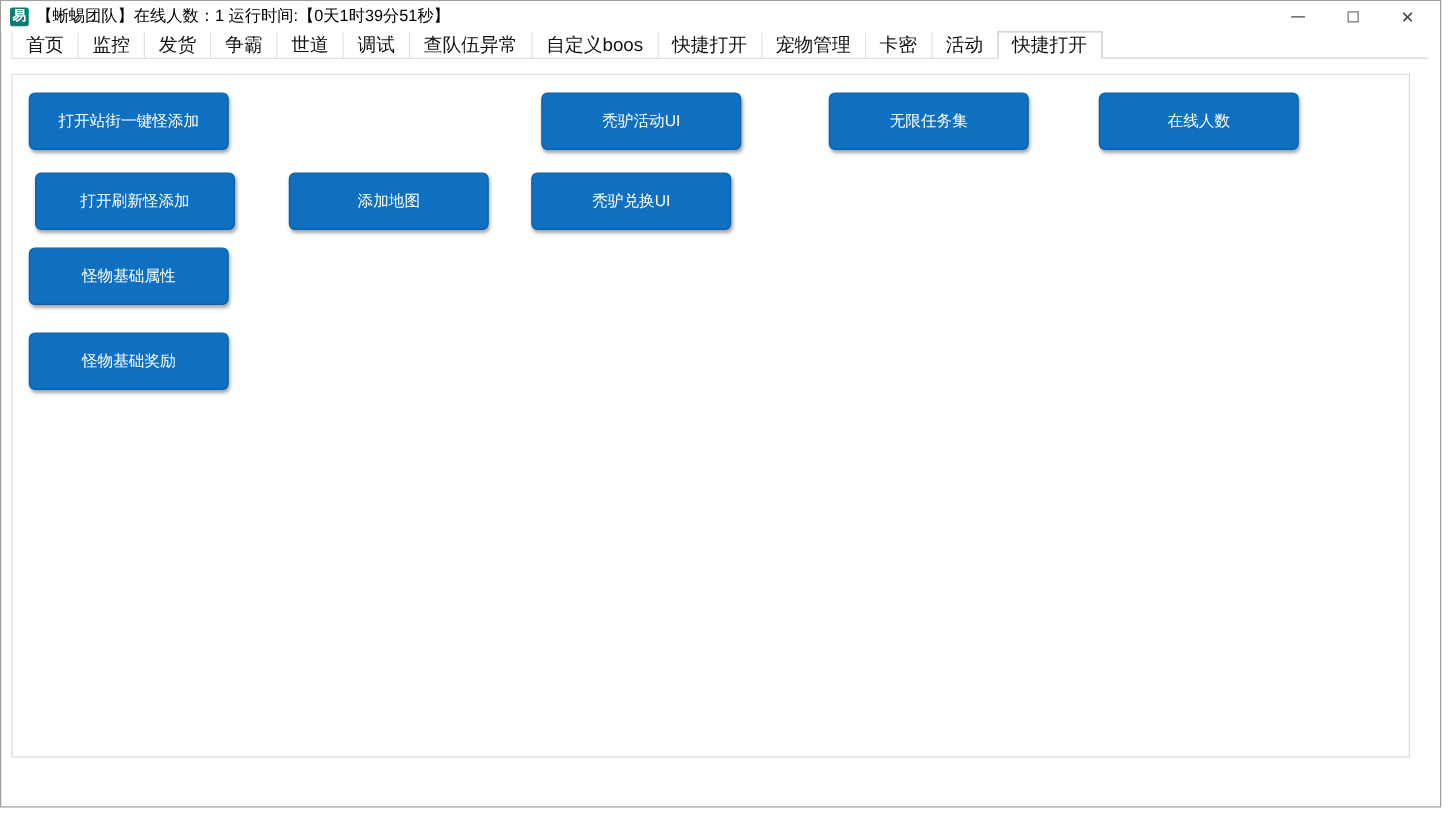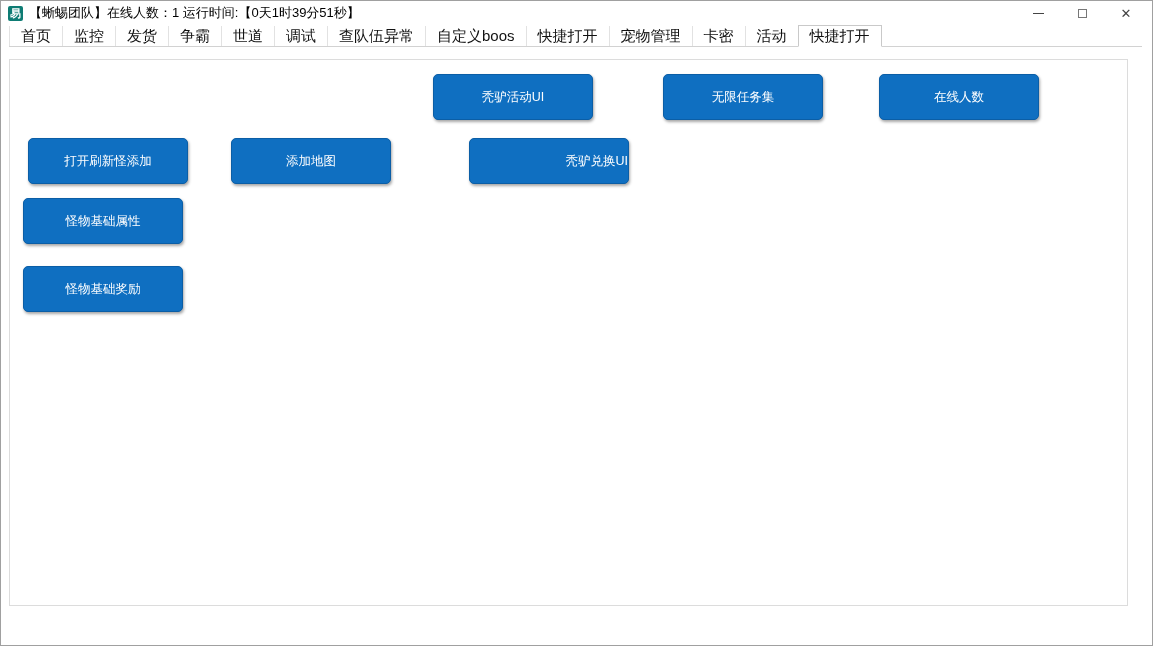--- a/index.html
+++ b/index.html
@@ -102,23 +102,24 @@
   </div>
       <div class="tab">
     <span>活动</span>
   </div>
       <div class="tab active">
     <span>快捷打开</span>
   </div>
     </div>
 
   <div class="panel">
+      <button class="qbtn" style="left: 13px; top: 14px;">打开站街一键怪添加</button>
       <button class="qbtn" style="left: 423px; top: 14px;">秃驴活动UI</button>
       <button class="qbtn" style="left: 653px; top: 14px; text-align: center;">无限任务集</button>
       <button class="qbtn" style="left: 869px; top: 14px;">在线人数</button>
       <button class="qbtn" style="left: 18px; top: 78px;">打开刷新怪添加</button>
       <button class="qbtn" style="left: 221px; top: 78px;">添加地图</button>
-      <button class="qbtn" style="left: 459px; top: 78px; text-align: right;">秃驴兑换UI</button>
+      <button class="qbtn" style="left: 415px; top: 78px;">秃驴兑换UI</button>
       <button class="qbtn" style="left: 13px; top: 138px;">怪物基础属性</button>
       <button class="qbtn" style="left: 13px; top: 206px;">怪物基础奖励</button>
     </div>
 
 </div>
 
 </body></html>

